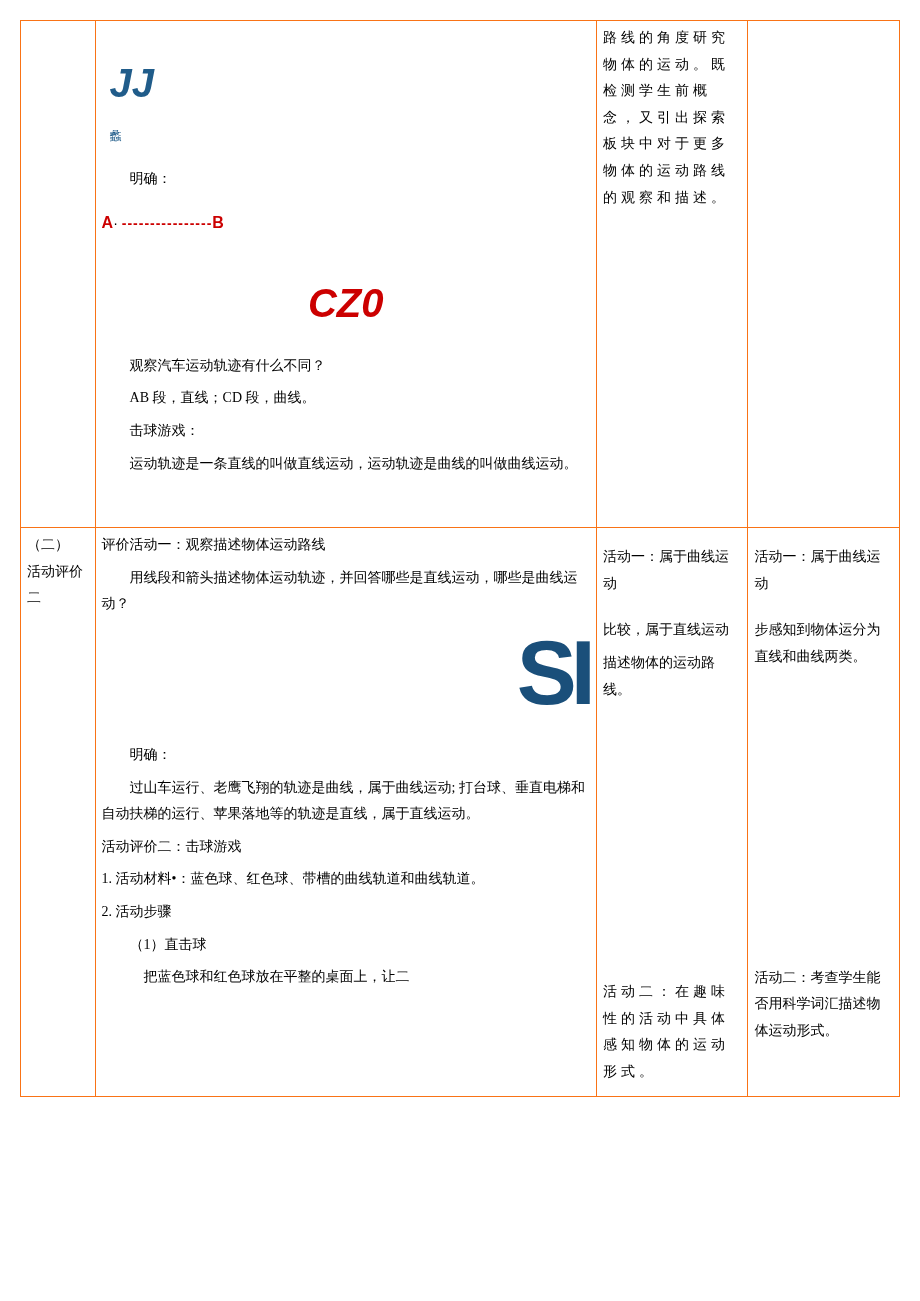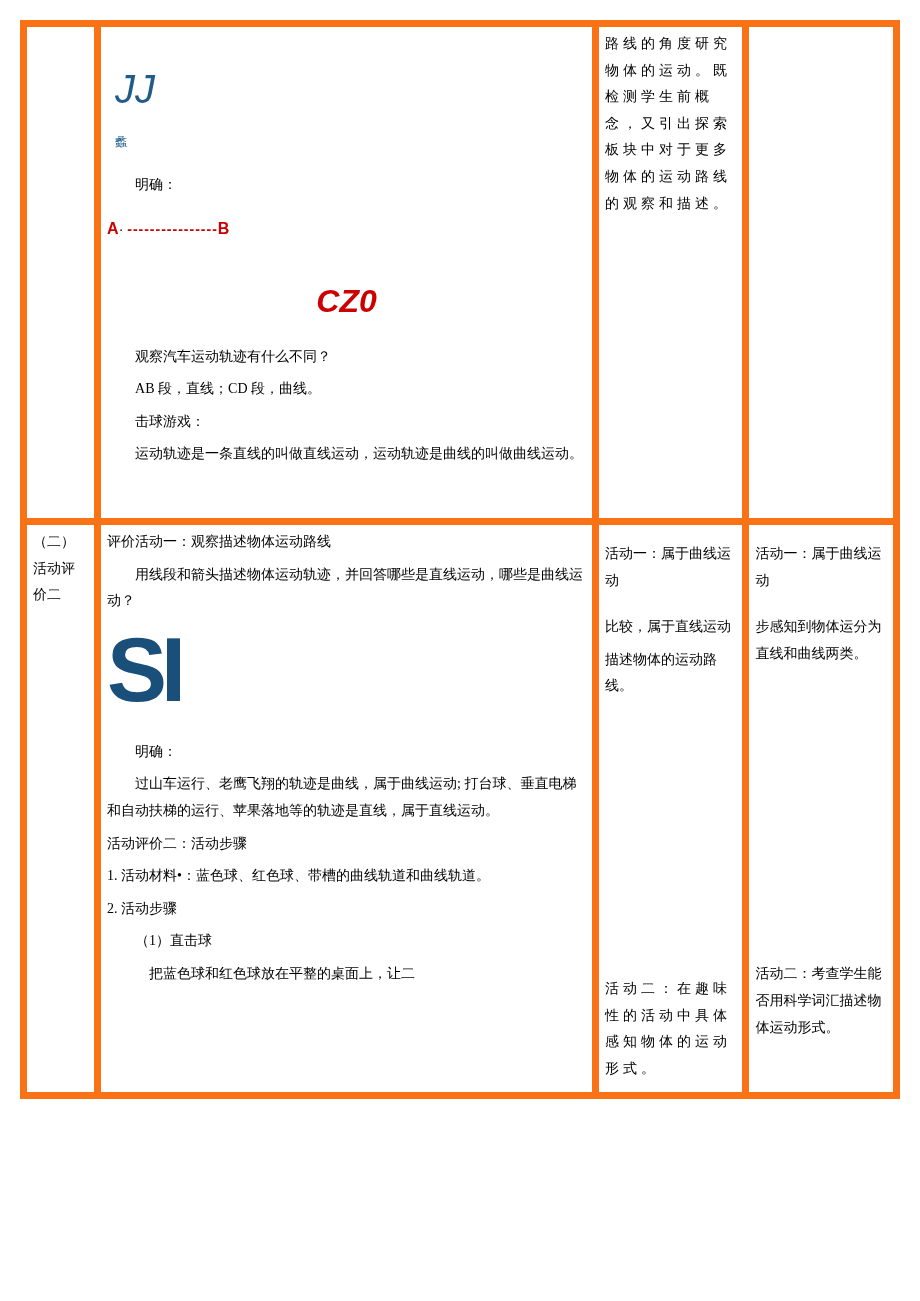--- a/index.html
+++ b/index.html
@@ -14,33 +14,33 @@
   .page {
     width: 880px;
     margin: 0 auto;
   }
   table.main {
     width: 100%;
     border-collapse: collapse;
     table-layout: fixed;
   }
   table.main td {
-    border: 7px solid #f97316;
+    border: 1px solid #f97316;
     vertical-align: top;
     padding: 4px 6px;
     word-wrap: break-word;
   }
   .col1 { width: 64px; }
   .col2 { width: 430px; }
   .col3 { width: 130px; }
   .col4 { width: 130px; }
   .jj {
     font-family: "Arial", sans-serif;
     font-style: italic;
-    font-weight: normal;
+    font-weight: bold;
     font-size: 40px;
     color: #205c8a;
     padding: 20px 0 4px 8px;
   }
   .yi {
     font-size: 12px;
     color: #205c8a;
     padding-left: 8px;
     margin-bottom: 18px;
   }
@@ -58,26 +58,26 @@
   .ab-line .dash {
     color: #c00;
     font-weight: bold;
     letter-spacing: 1px;
   }
   .cz0 {
     text-align: center;
     font-family: Arial, sans-serif;
     font-style: italic;
     font-weight: bold;
-    font-size: 32px;
+    font-size: 40px;
     color: #c00;
     margin: 8px 0 12px 0;
   }
   .sl-wrap {
-    text-align: left;
+    text-align: right;
     margin: 10px 0 24px 0;
   }
   .sl {
     font-family: Arial, sans-serif;
     font-weight: bold;
     font-size: 90px;
     color: #1a4f7a;
     line-height: 1;
     letter-spacing: -6px;
   }
@@ -126,21 +126,21 @@
     <div>活动评价二</div>
   </td>
   <td>
     <div class="block">评价活动一：观察描述物体运动路线</div>
     <div class="indent block">用线段和箭头描述物体运动轨迹，并回答哪些是直线运动，哪些是曲线运动？</div>
     <div class="sl-wrap">
       <span class="sl">SI</span>
     </div>
     <div class="indent block">明确：</div>
     <div class="indent block">过山车运行、老鹰飞翔的轨迹是曲线，属于曲线运动; 打台球、垂直电梯和自动扶梯的运行、苹果落地等的轨迹是直线，属于直线运动。</div>
-    <div class="block">活动评价二：活动步骤</div>
+    <div class="block">活动评价二：击球游戏</div>
     <div class="block">1. 活动材料•：蓝色球、红色球、带槽的曲线轨道和曲线轨道。</div>
     <div class="block">2. 活动步骤</div>
     <div class="indent block">（1）直击球</div>
     <div class="block" style="text-indent:3em;">把蓝色球和红色球放在平整的桌面上，让二</div>
   </td>
   <td>
     <div style="height:12px;"></div>
     <div class="block">活动一：属于曲线运动</div>
     <div style="height:14px;"></div>
     <div class="block">比较，属于直线运动</div>

